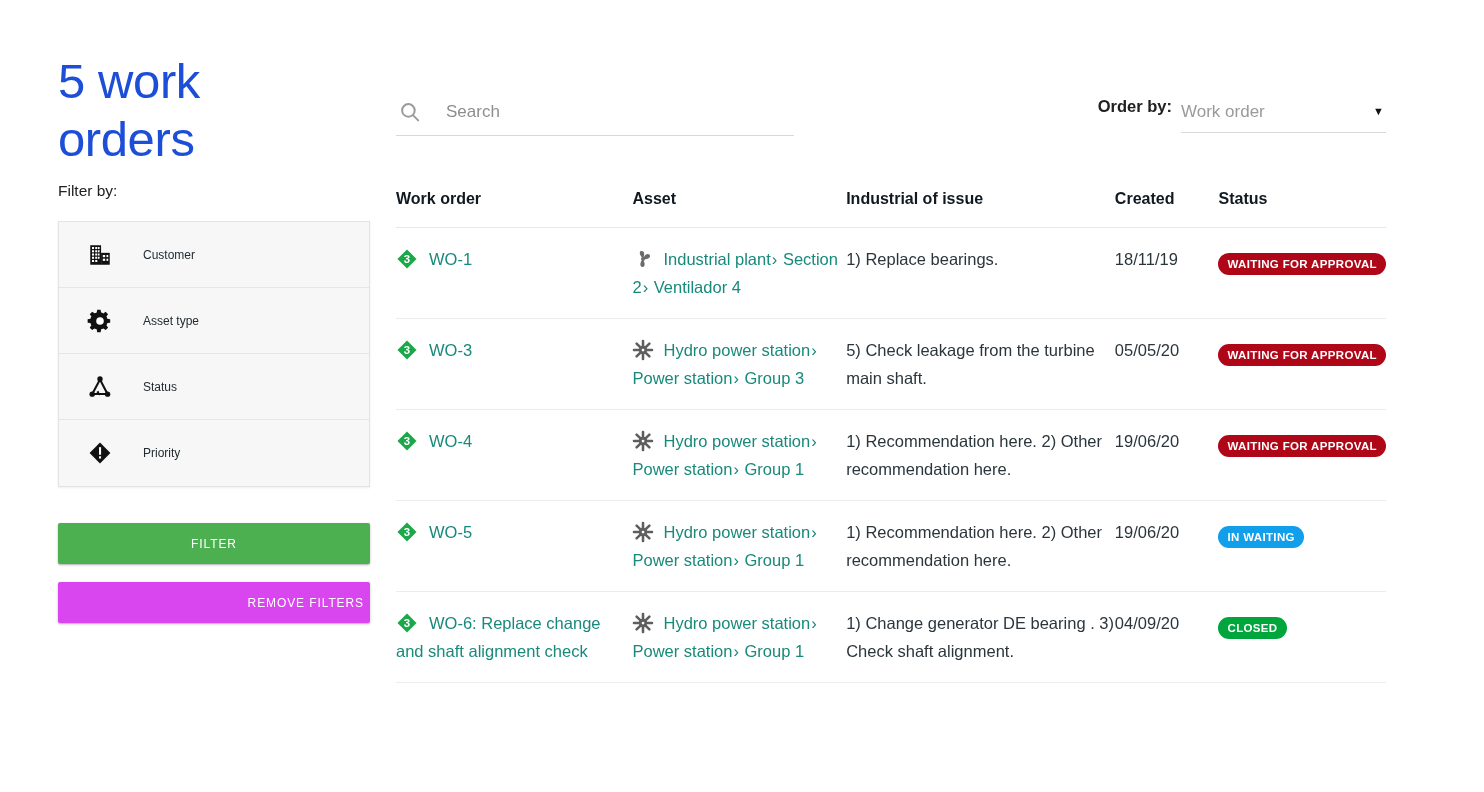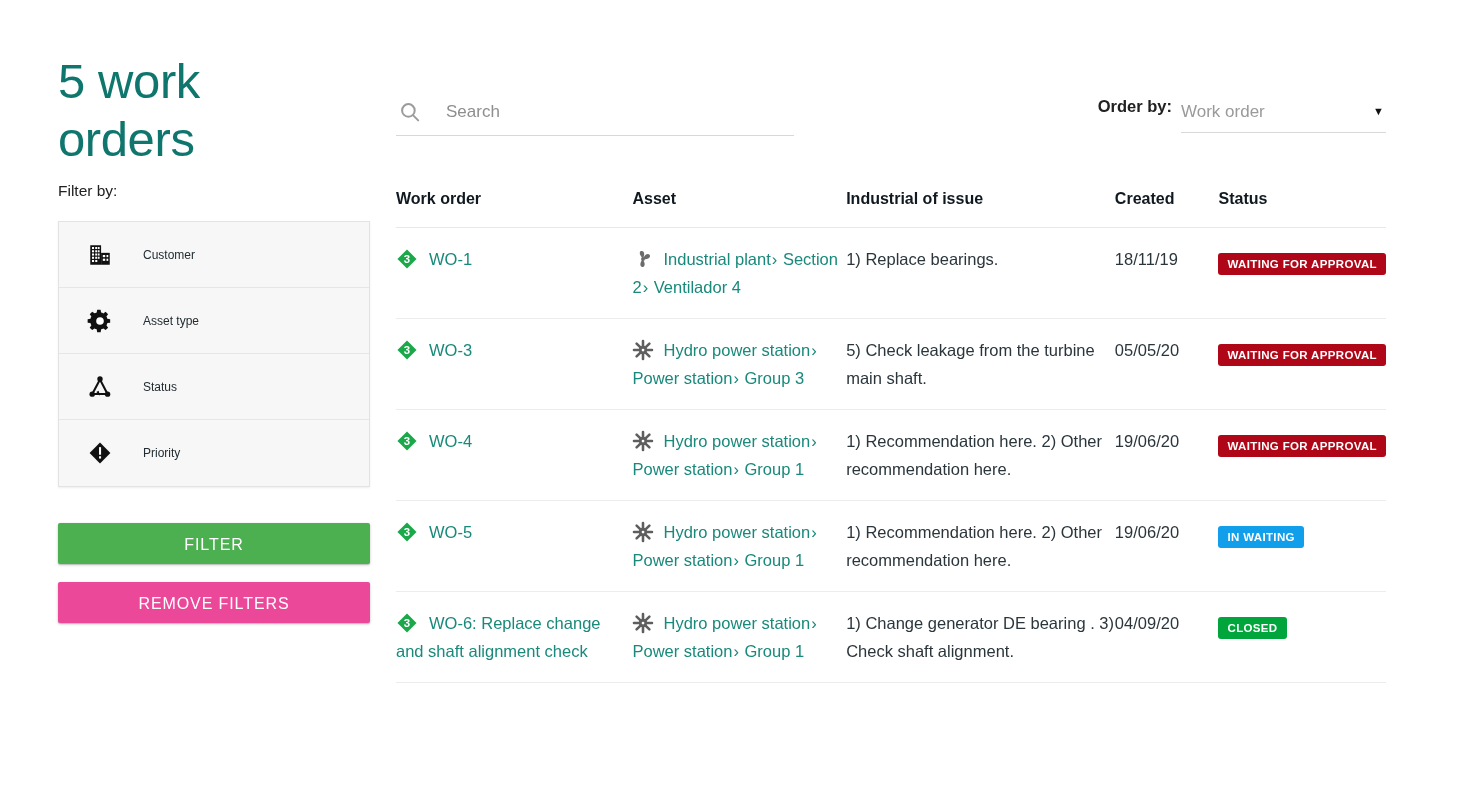--- a/index.html
+++ b/index.html
@@ -30,21 +30,21 @@
     position: absolute;
     left: 396px; top: 76px;
     width: 990px;
   }
 
   
   .page-title {
     font-size: 49px;
     line-height: 58px;
     font-weight: 400;
-    color: #0f766e;
+    color: #1d4ed8;
     letter-spacing: -0.4px;
     margin: 0;
     max-width: 215px;
   }
   .filter-by-label {
     margin-top: 14px;
     font-size: 15.5px;
     color: #212121;
   }
   .filter-list {
@@ -76,28 +76,28 @@
   .btn {
     display: block;
     width: 100%;
     margin-top: 18px;
     height: 41px;
     line-height: 41px;
     text-align: center;
     border: none;
     border-radius: 2px;
     color: #fff;
-    font-size: 16px;
+    font-size: 12px;
     letter-spacing: 0.9px;
     font-family: "Liberation Sans", sans-serif;
     cursor: pointer;
     box-shadow: 0 1px 3px rgba(0,0,0,0.22), 0 1px 1px rgba(0,0,0,0.12);
   }
   .btn-filter { background: #4caf50; margin-top: 36px; }
-  .btn-remove { background: #ec4899; }
+  .btn-remove { background: #d946ef; text-align: right; }
 
   
   .toolbar {
     position: relative;
     height: 64px;
   }
   .search-box {
     position: absolute;
     left: 0; top: 12px;
     width: 398px;
@@ -211,21 +211,21 @@
     margin-right: 9px;
   }
   .sep { color: #18897a; padding: 0 1px; }
 
   .badge {
     display: inline-block;
     color: #fff;
     font-size: 11.5px;
     font-weight: bold;
     letter-spacing: 0.35px;
-    border-radius: 3px;
+    border-radius: 11px;
     padding: 5px 9px 5px 9px;
     line-height: 12px;
     white-space: nowrap;
     position: relative;
     top: 3px;
   }
   .badge-waiting  { background: #b00718; }
   .badge-progress { background: #119eea; }
   .badge-closed   { background: #00a63c; }
 </style>

